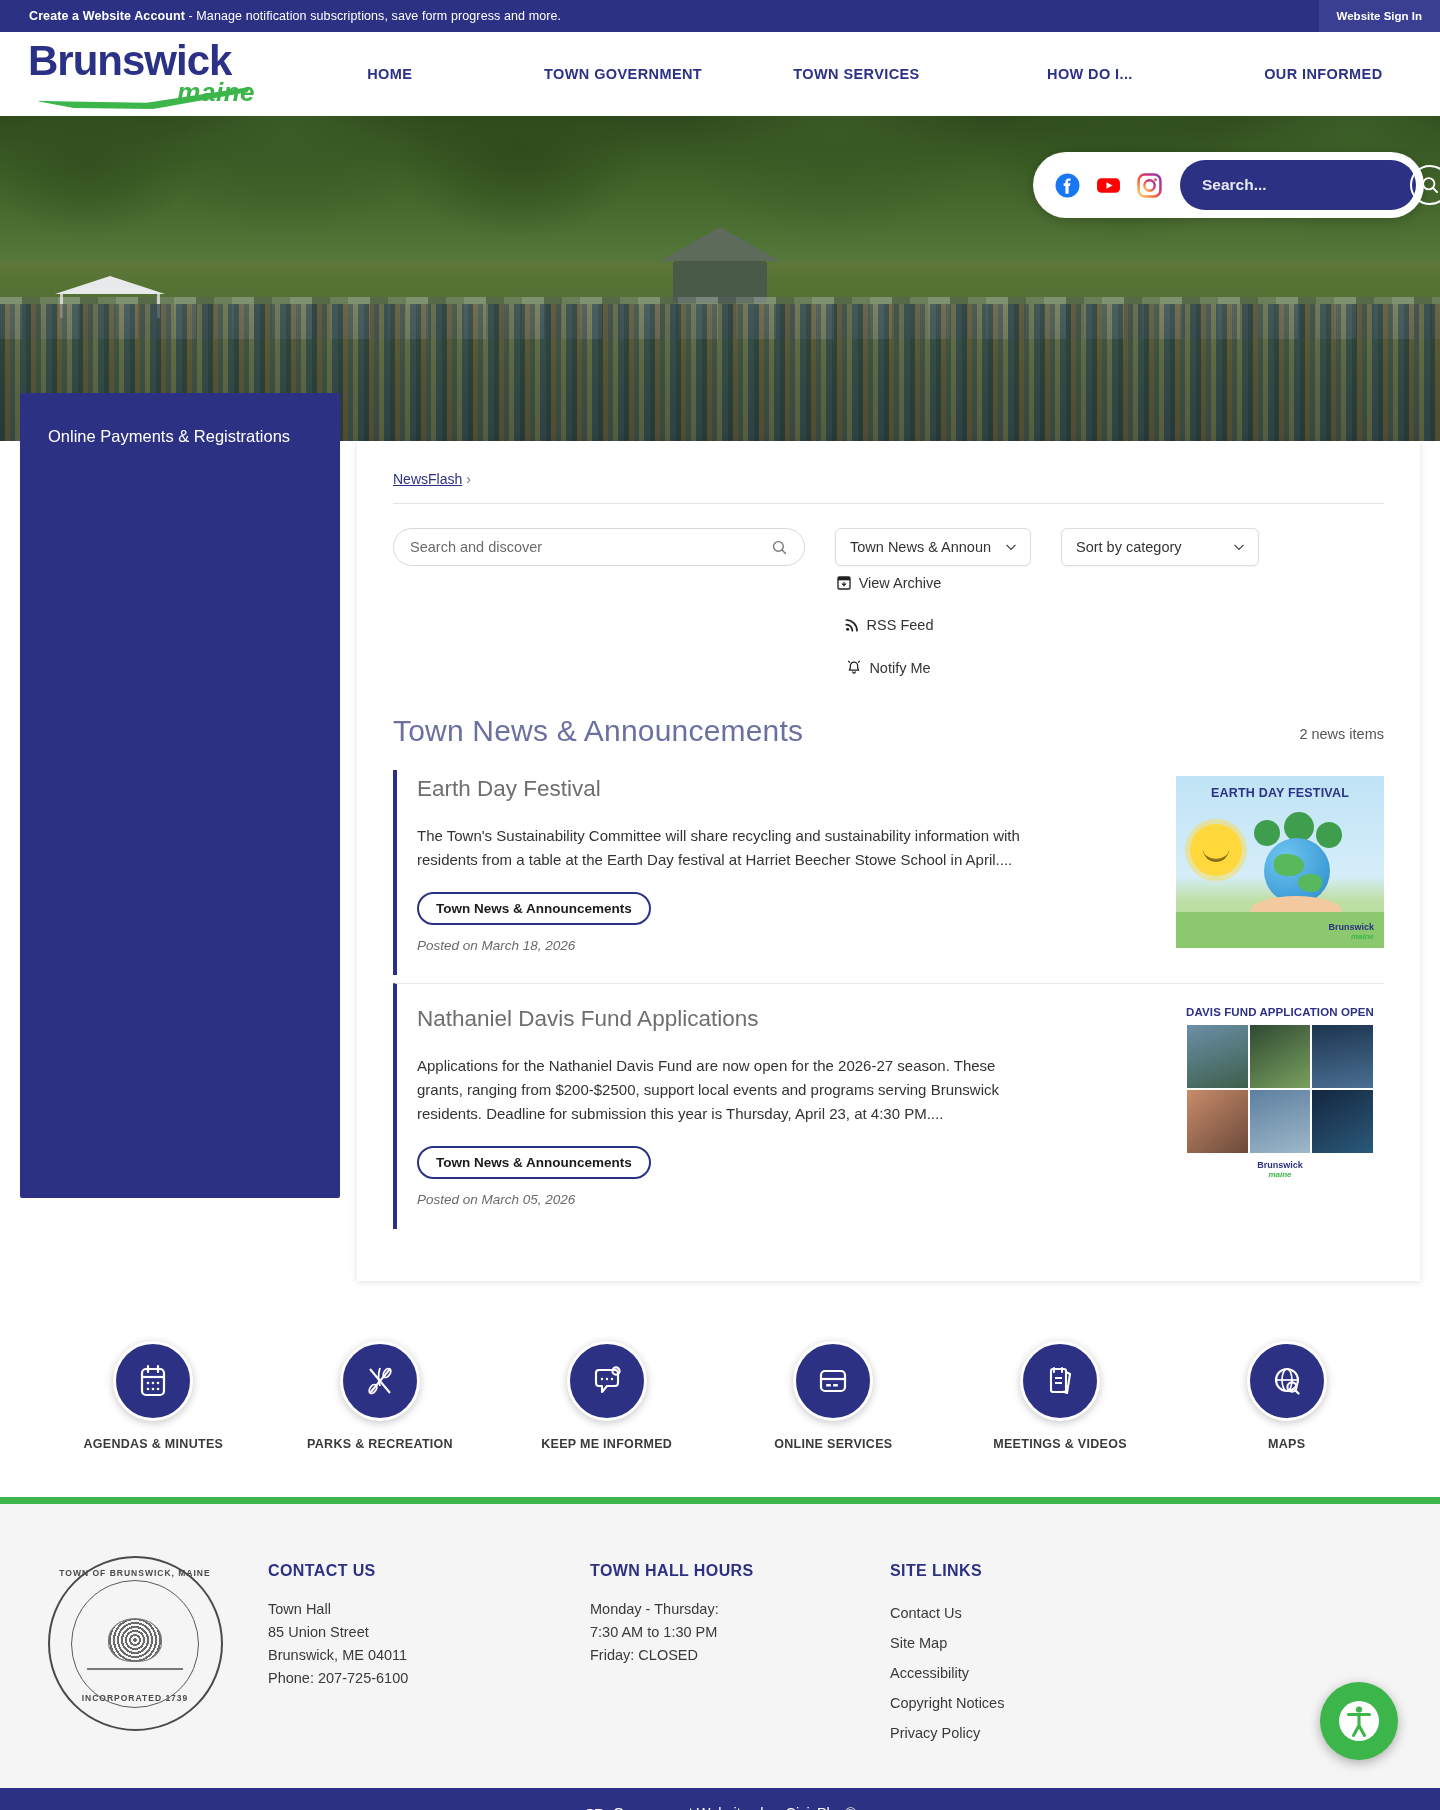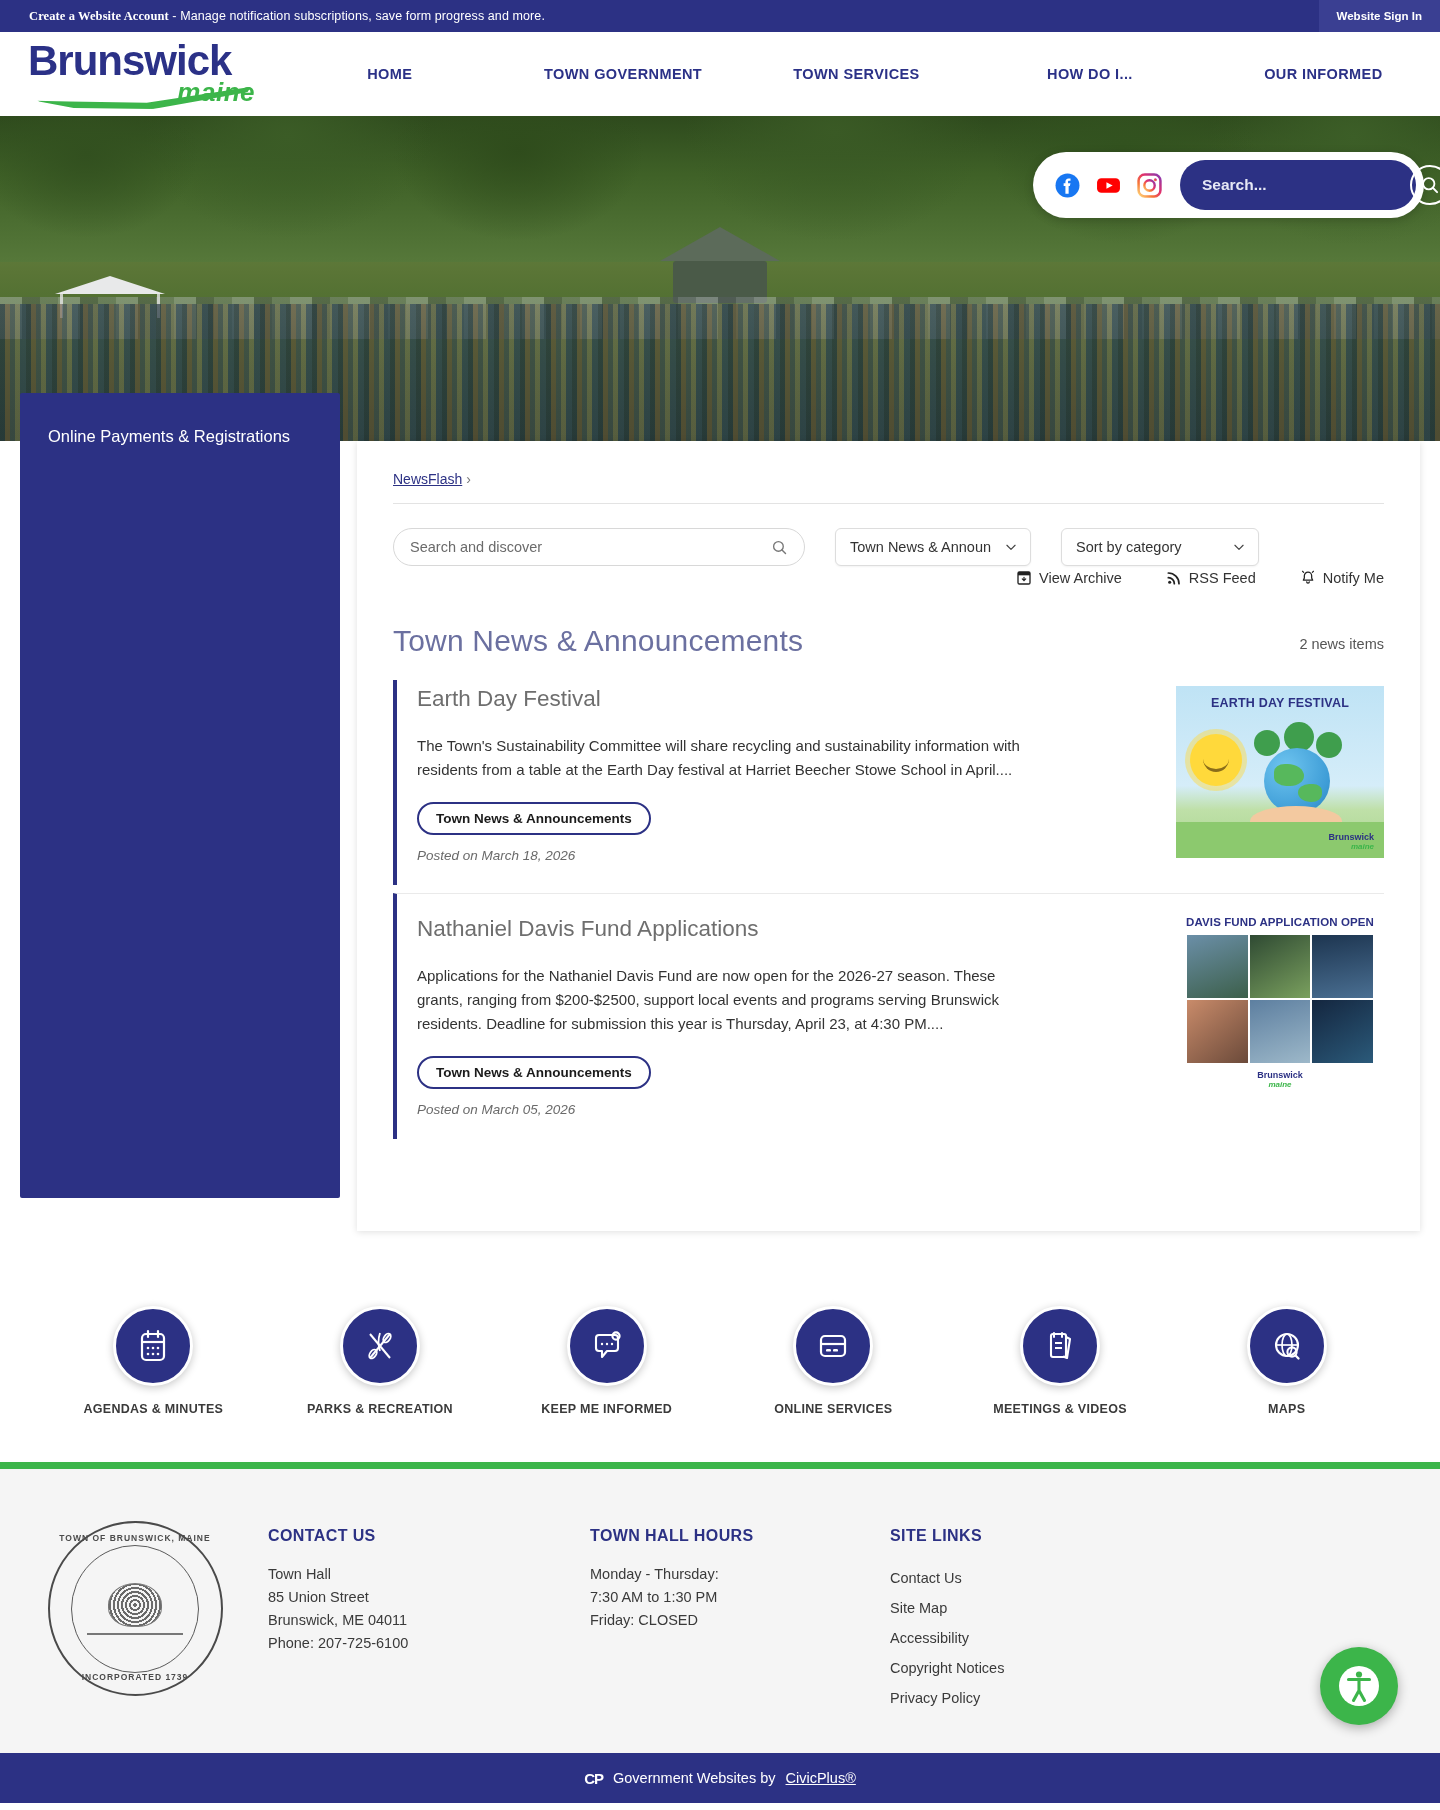--- a/index.html
+++ b/index.html
@@ -18,21 +18,21 @@
     display: flex;
     align-items: center;
     position: relative;
   }
   .utility-text {
     font-size: 12.5px;
     color: #ffffff;
     padding-left: 29px;
     letter-spacing: .1px;
   }
-  .utility-text strong { font-weight: 700; font-family: Liberation Serif, serif; }
+  .utility-text strong { font-weight: 700; }
   .utility-text span.rest { font-weight: 400; }
   .signin-btn {
     position: absolute;
     right: 0; top: 0;
     height: 32px;
     background: #3a3f92;
     color: #fff;
     font-size: 11.5px;
     font-weight: 600;
     display: flex;
@@ -305,22 +305,23 @@
     white-space: nowrap;
     text-overflow: clip;
     max-width: 150px;
   }
   .chev { margin-left: 8px; flex: none; }
 
   .action-links {
     display: flex;
     justify-content: flex-end;
     align-items: center;
-    gap: 44px;
-    margin-top: 3px;
+    gap: 26px;
+    margin-top: 9px;
+    flex-direction: column;
   }
   .action-link {
     display: flex;
     align-items: center;
     gap: 7px;
     font-size: 14.5px;
     color: #333;
     cursor: pointer;
   }
 
@@ -548,21 +549,21 @@
   .seal-txt-top, .seal-txt-bot {
     position: absolute;
     width: 100%;
     text-align: center;
     font-size: 8.5px;
     font-weight: 700;
     color: #4a4a4a;
     letter-spacing: 1px;
   }
   .seal-txt-top { top: 10px; }
-  .seal-txt-bot { bottom: 12px; }
+  .seal-txt-bot { bottom: 26px; }
 
   .foot-col { padding-top: 6px; }
   .foot-contact { width: 360px; padding-left: 38px; }
   .foot-hours { width: 300px; }
   .foot-links { width: 260px; }
   .foot-head {
     font-size: 16px;
     font-weight: 700;
     color: #2c3184;
     letter-spacing: .4px;

